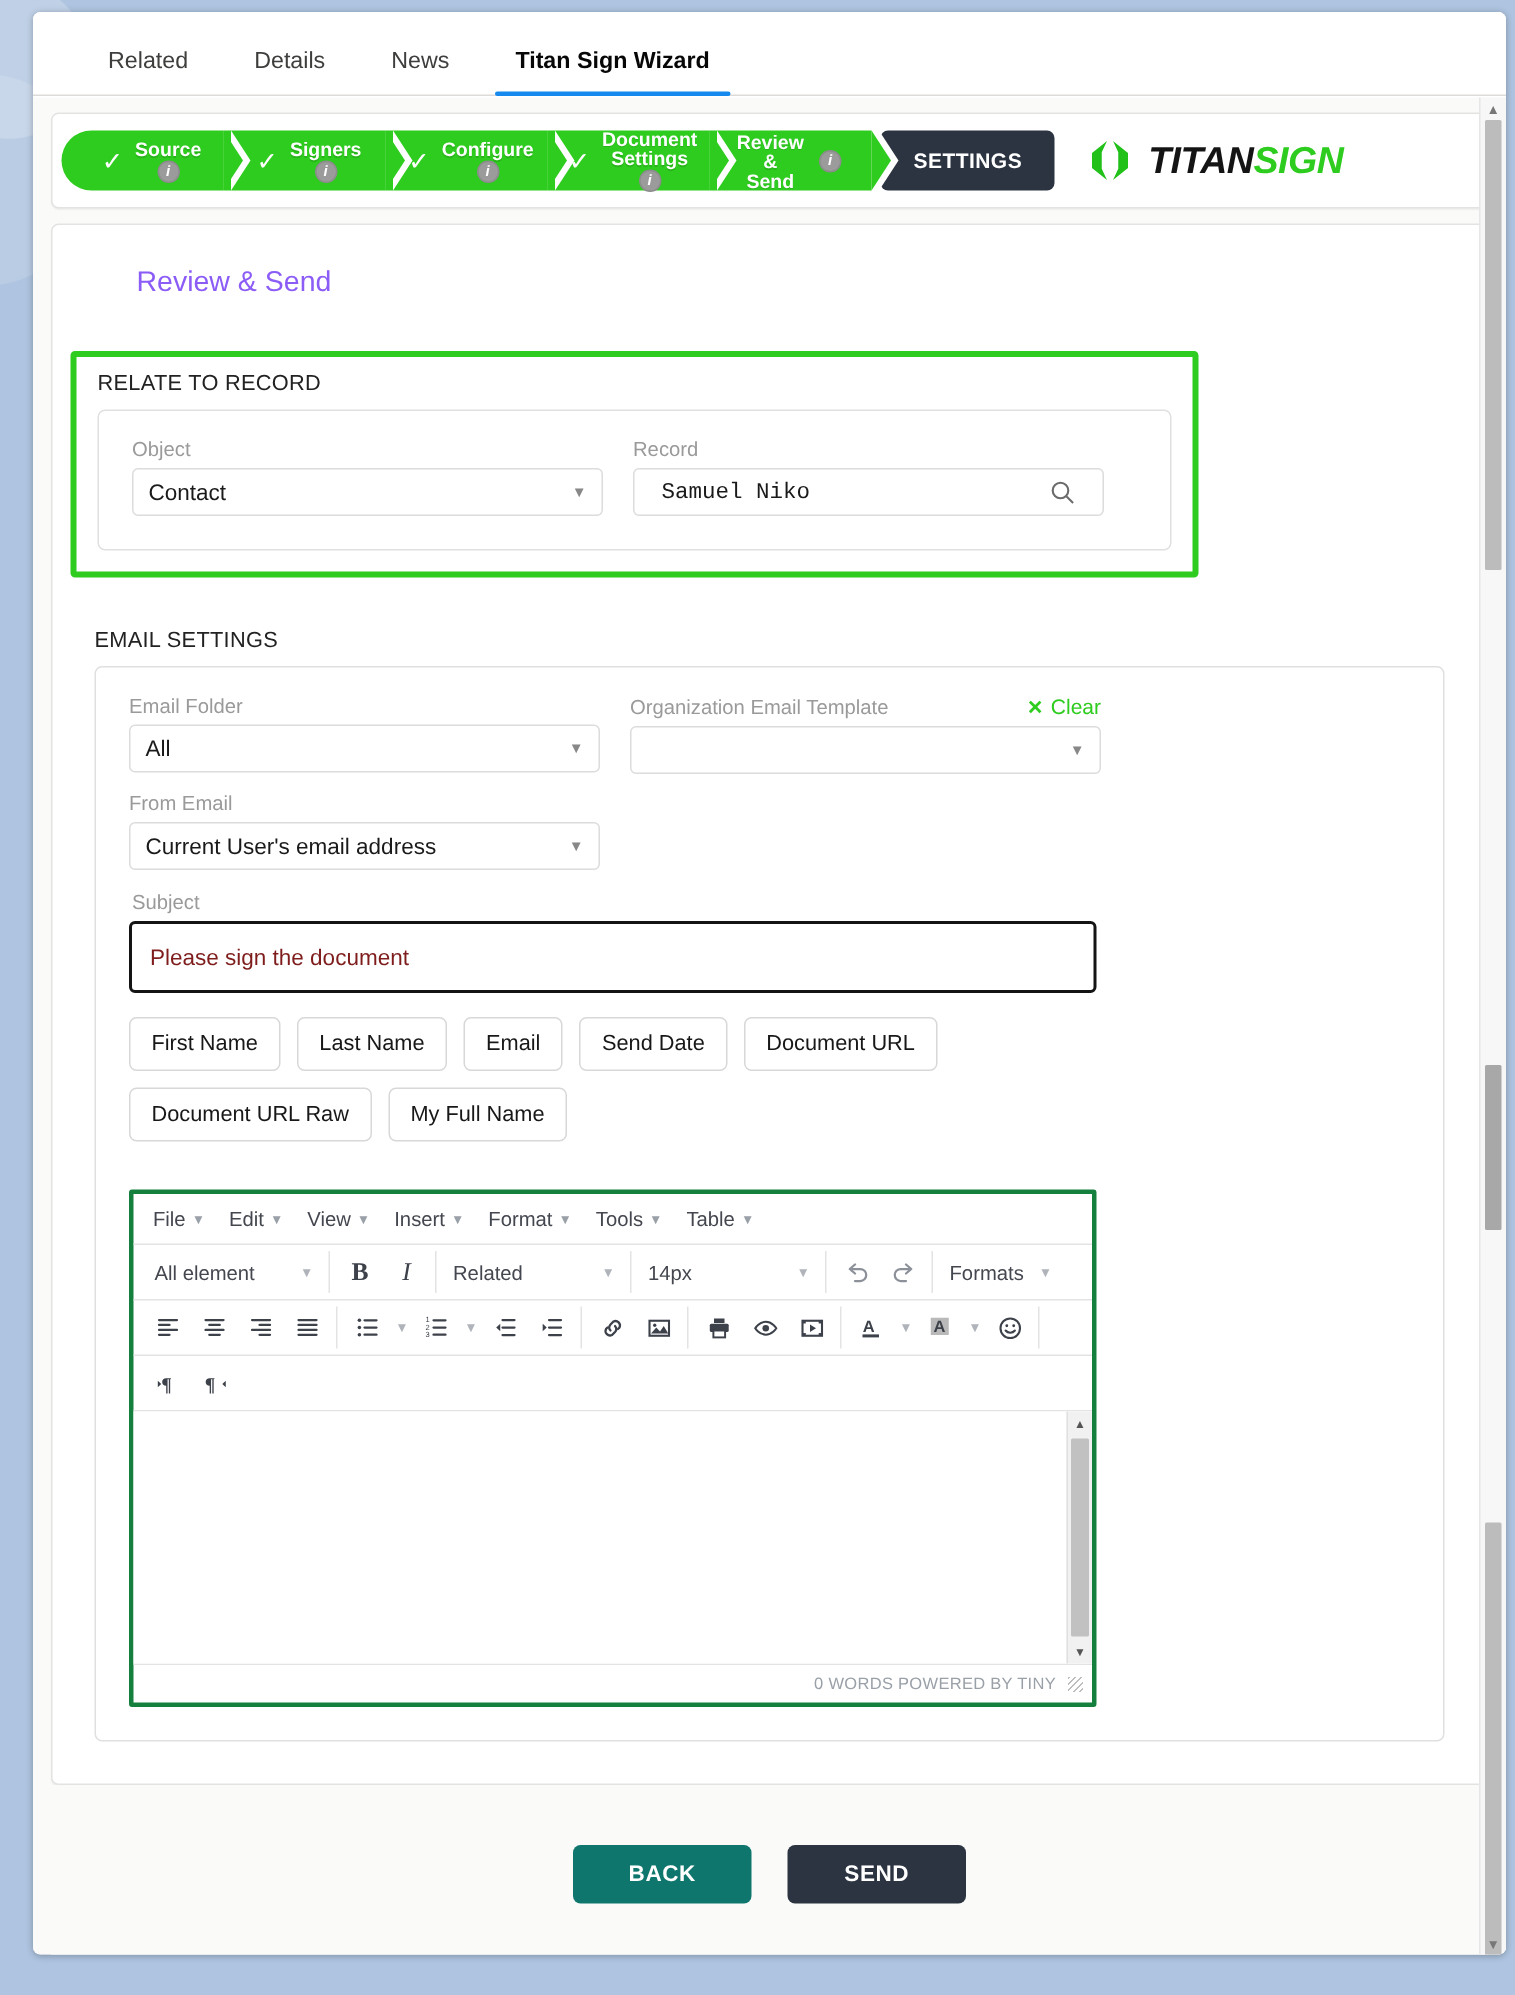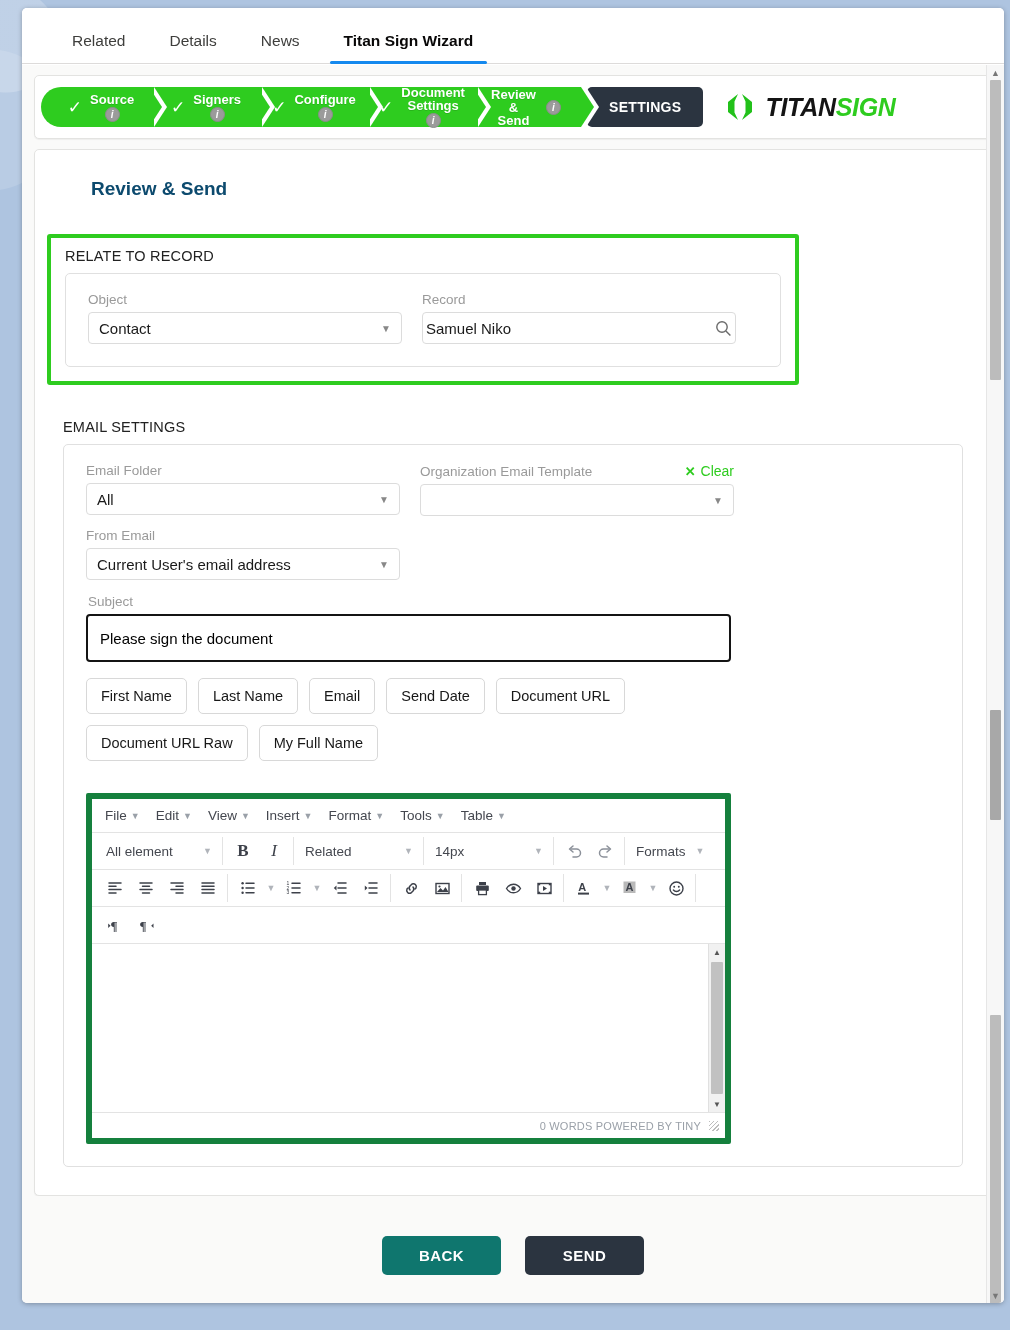--- a/index.html
+++ b/index.html
@@ -79,21 +79,21 @@
   .brand{ display:flex; align-items:center; gap:8px; margin-left:20px;font-style:italic; }
   .brand-text{ font-size:25px; font-weight:bold; letter-spacing:-.3px; }
   .brand-text .t1{ color:#141414; }
   .brand-text .t2{ color:#2ecc1f; }
 
   
   .body-card{
     margin-top:10px; background:#fff; border:1px solid #e3e3e1; border-radius:5px;
     box-shadow:0 1px 1px rgba(0,0,0,.05); padding:22px 28px 28px 28px; min-height:1005px;
   }
-  .page-title{ font-size:19px; color:#0c4a6e; font-weight:bold; padding:6px 0 0 28px; }
+  .page-title{ font-size:19px; color:#8b5cf6; font-weight:normal; padding:6px 0 0 28px; }
 
   
   .sec-wrap{ margin-top:34px; }
   .sec-wrap.highlight{
     border:4px solid #2ecc1f; border-radius:3px; padding:10px 14px 14px 14px;
     margin-left:-16px; margin-right:0; width:752px;
   }
   .sec-title{ font-size:14.5px; color:#222; letter-spacing:.2px; padding-bottom:9px; }
   .sec-box{ border:1px solid #e0e0e0; border-radius:5px; padding:18px 22px 22px 22px; }
 
@@ -106,40 +106,41 @@
 
   .sel{
     width:314px; height:32px; border:1px solid #dcdcdc; border-radius:4px;
     display:flex; align-items:center; padding:0 10px; font-size:15px; color:#1a1a1a;
     background:#fff; cursor:pointer; position:relative;
   }
   .sel .caret{ margin-left:auto; color:#888; font-size:10px; }
   .sel.empty{ color:#bbb; }
   .inp{
     width:314px; height:32px; border:1px solid #dcdcdc; border-radius:4px;
-    display:flex; align-items:center; padding:0 3px; font-size:15px; color:#1a1a1a;
+    display:flex; align-items:center; padding:0 18px; font-size:15px; color:#1a1a1a;
     background:#fff;
+    font-family:Liberation Mono, monospace;
   }
   .inp .mag{ margin-left:auto; color:#6b6b6b; }
 
   .subject-label{ font-size:13.5px; color:#9a9a9a; padding:14px 0 5px 2px;}
   .subject-box{
     width:645px; height:48px; border:2px solid #141414; border-radius:4px;
-    display:flex; align-items:center; padding:0 12px; font-size:15px; color:#000000;
+    display:flex; align-items:center; padding:0 12px; font-size:15px; color:#7f1d1d;
     background:#fff;
   }
 
   .chips{ display:flex; flex-wrap:wrap; gap:11px; width:650px; margin-top:16px; }
   .chip{
     border:1px solid #d8d8d8; border-radius:5px; background:#fff;
     padding:9px 14px; font-size:14.5px; color:#181818; cursor:pointer;
   }
 
   
-  .tiny{ margin-top:32px; width:645px; border:6px solid #15803d; border-radius:2px;
+  .tiny{ margin-top:32px; width:645px; border:3px solid #15803d; border-radius:2px;
          background:#fff; }
   .tiny-menubar{ display:flex; align-items:center; gap:2px; padding:6px 6px;
                  border-bottom:1px solid #e3e3e3; }
   .menu-item{ font-size:13.5px; color:#44474f; padding:3px 7px; border-radius:3px;
               cursor:pointer; display:flex; align-items:center; gap:4px;}
   .menu-item .dc{ color:#9aa0a8; font-size:9px; }
   .tiny-toolbar{ display:flex; align-items:center; flex-wrap:wrap; padding:4px 4px;
                  border-bottom:1px solid #e3e3e3; gap:1px; }
   .tb-group{ display:flex; align-items:flex-start; gap:1px; padding:0 4px;
              border-right:1px solid #e3e3e3; }

